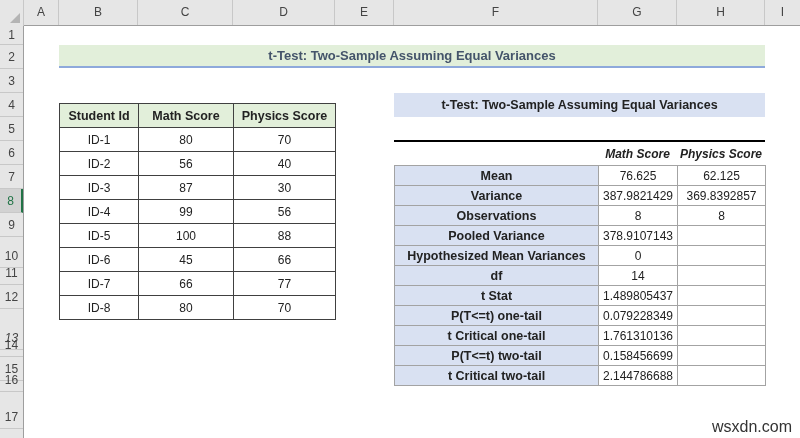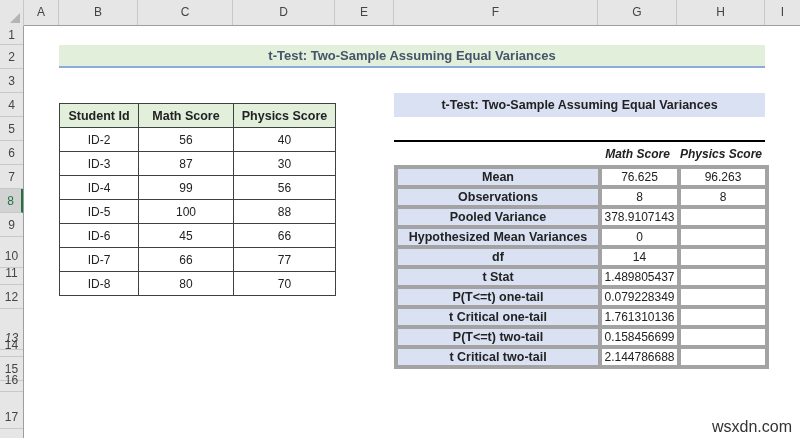--- a/index.html
+++ b/index.html
@@ -11,21 +11,21 @@
   .rowhdr { position:absolute; top:26px; left:0; width:24px; height:412px; background:#e6e6e6; border-right:1px solid #9e9e9e; box-sizing:border-box; }
   .rh { position:absolute; left:0; width:23px; text-align:center; font-size:12px; color:#444; border-bottom:1px solid #c8c8c8; box-sizing:border-box; }
   .rh.sel { background:#d2d2d2; color:#217346; border-right:2px solid #217346; }
   .title-band { position:absolute; left:59px; top:45px; width:706px; height:23px; background:#e2efda; border-bottom:2px solid #8ea9db; box-sizing:border-box; text-align:center; font-weight:bold; font-size:13px; line-height:22px; color:#44546a; }
   table { border-collapse:collapse; position:absolute; }
   .src td, .src th { border:1px solid #404040; text-align:center; font-size:12px; height:24px; padding:0; box-sizing:border-box; color:#222; }
   .src th { background:#e2efda; font-weight:bold; font-size:12.5px; }
   .res-title { position:absolute; left:394px; top:93px; width:371px; height:24px; background:#d9e1f2; text-align:center; font-weight:bold; font-size:12.5px; line-height:24px; color:#222; }
   .res-topline { position:absolute; left:394px; top:140px; width:371px; height:2px; background:#000; }
   .res-hdr { position:absolute; top:142px; height:23px; line-height:24px; font-style:italic; font-weight:bold; font-size:12px; text-align:center; color:#222; }
-  .res td { border:4px solid #a3a3a3; text-align:center; font-size:12px; height:20px; padding:0; box-sizing:border-box; color:#222;margin-left:32px; }
+  .res td { border:1px solid #a3a3a3; text-align:center; font-size:12px; height:20px; padding:0; box-sizing:border-box; color:#222;margin-left:32px; }
   .res td.lbl { background:#d9e1f2; font-weight:bold; font-size:12.5px; }
   .watermark { position:absolute; right:8px; bottom:2px; font-size:16px; color:#333; }
 </style>
 </head>
 <body>
 
 <div class="colhdr">
   <div class="corner">
       <div class="tri"></div>
     </div>
@@ -63,20 +63,25 @@
 <div class="title-band">t-Test: Two-Sample Assuming Equal Variances</div>
 
 <table class="src" style="left:59px;top:93px;margin-top:10px;">
   <tbody>
       <tr>
     <th style="width:79px;">Student Id</th>
     <th style="width:95px;">Math  Score</th>
     <th style="width:102px;">Physics  Score</th>
   </tr>
   <tr>
+    <td>ID-1</td>
+    <td>80</td>
+    <td>70</td>
+  </tr>
+  <tr>
     <td>ID-2</td>
     <td>56</td>
     <td>40</td>
   </tr>
   <tr>
     <td>ID-3</td>
     <td>87</td>
     <td>30</td>
   </tr>
   <tr>
@@ -110,21 +115,26 @@
 <div class="res-title">t-Test: Two-Sample Assuming Equal Variances</div>
 <div class="res-topline"></div>
 <div class="res-hdr" style="left:598px;width:79px;">Math  Score</div>
 <div class="res-hdr" style="left:677px;width:88px;">Physics  Score</div>
 
 <table class="res" style="left:394px;top:165px;">
   <tbody>
       <tr>
     <td class="lbl" style="width:204px;">Mean</td>
     <td style="width:79px;">76.625</td>
-    <td style="width:88px;">96.263</td>
+    <td style="width:88px;">62.125</td>
+  </tr>
+  <tr>
+    <td class="lbl">Variance</td>
+    <td>387.9821429</td>
+    <td>369.8392857</td>
   </tr>
   <tr>
     <td class="lbl">Observations</td>
     <td>8</td>
     <td>8</td>
   </tr>
   <tr>
     <td class="lbl">Pooled Variance</td>
     <td>378.9107143</td>
     <td></td>

